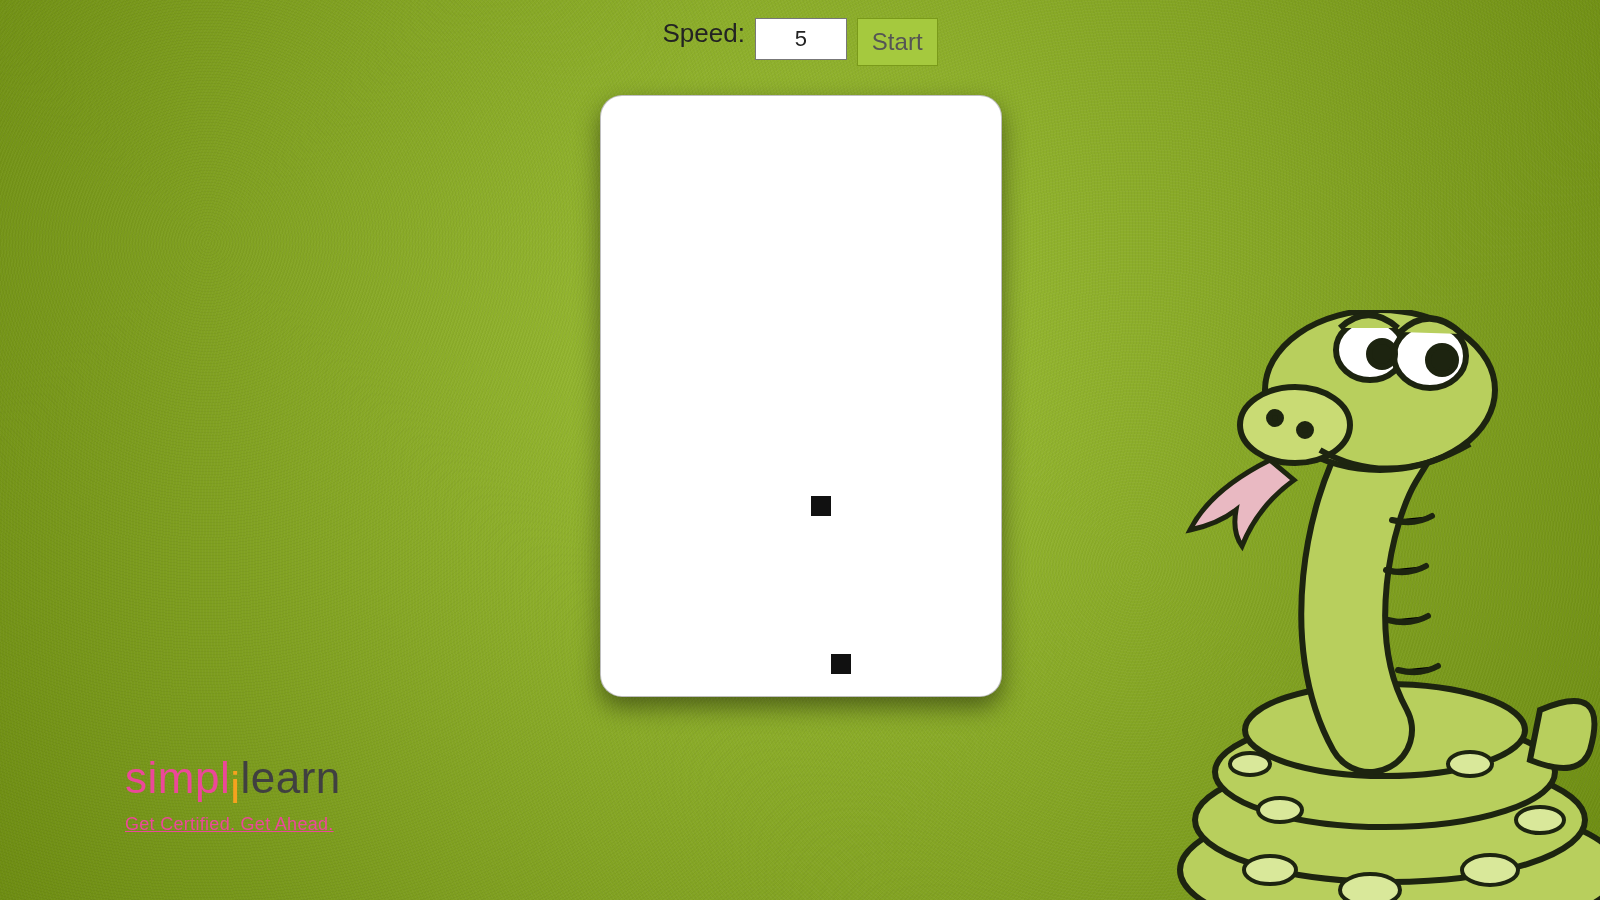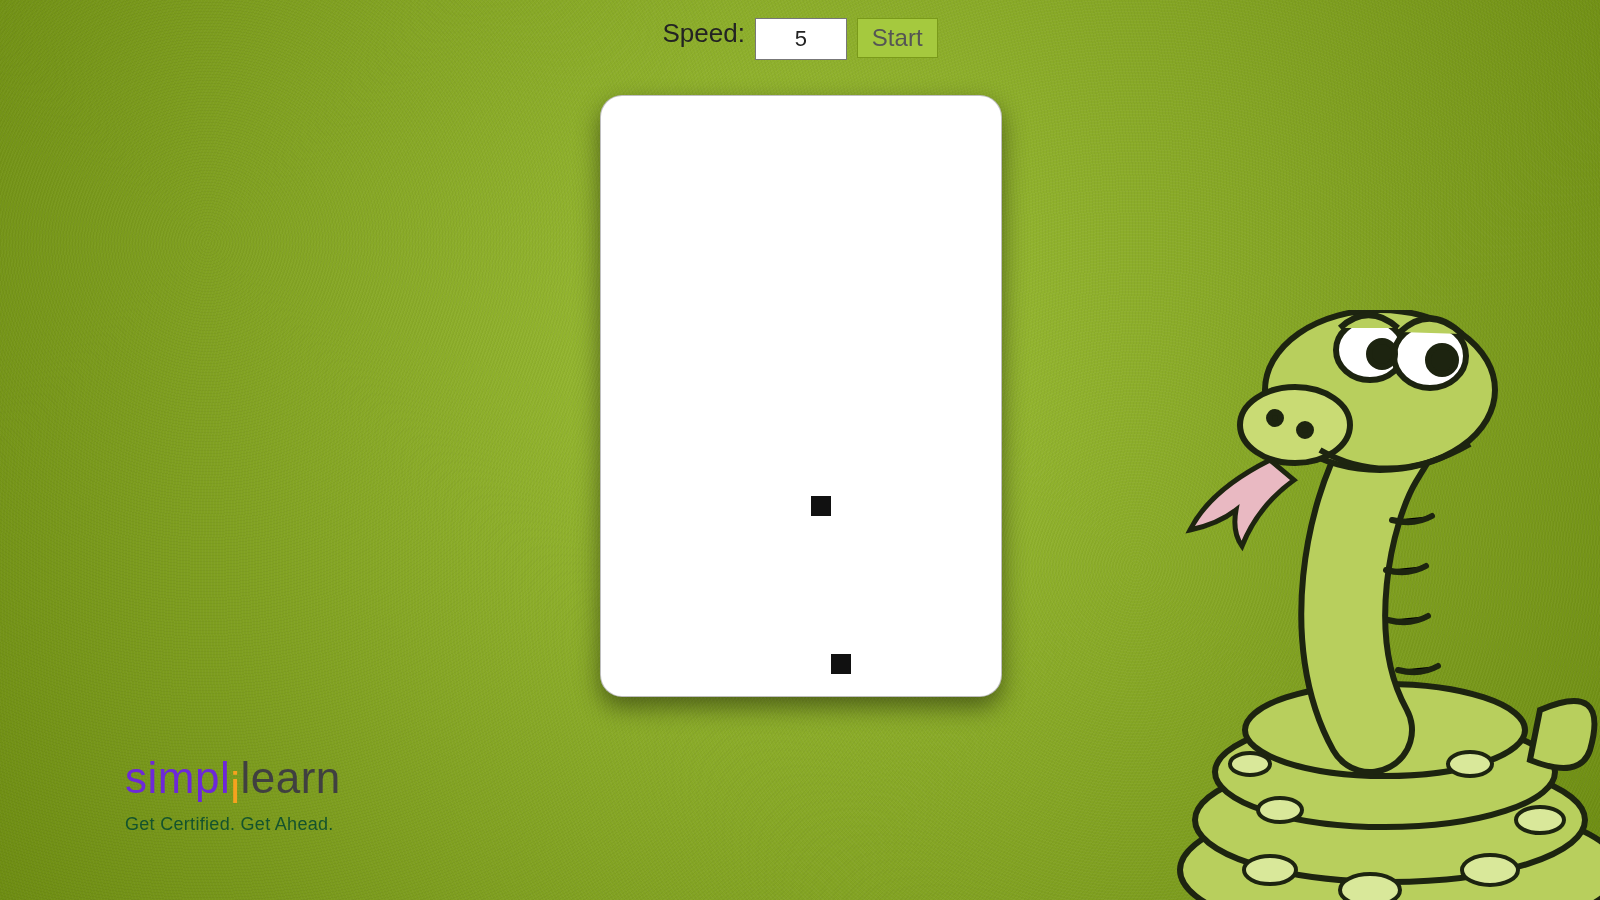--- a/index.html
+++ b/index.html
@@ -16,43 +16,43 @@
   .controls{
     position:absolute;top:18px;left:0;right:0;
     display:flex;align-items:flex-start;justify-content:center;gap:10px;
     font-size:26px;color:#232323;
   }
   .speed-input{
     width:86px;height:38px;font-size:22px;text-align:center;
     border:1px solid #777;background:#fff;color:#222;
   }
   .start-btn{
-    height:40px;padding:0 14px;font-size:24px;
+    height:48px;padding:0 14px;font-size:24px;
     background:#a5c93e;border:1px solid #7a9a1a;color:#555;
     cursor:pointer;
   }
   
   .board{
     position:absolute;left:600px;top:95px;width:400px;height:600px;
     background:#fff;border-radius:22px;
     box-shadow:0 10px 25px rgba(0,0,0,0.45);
     border:1px solid rgba(0,0,0,0.25);
   }
   .cell{
     position:absolute;width:20px;height:20px;background:#111;
   }
   
   .brand{
     position:absolute;left:125px;bottom:65px;
   }
   .brand-word{font-size:44px;font-weight:400;letter-spacing:0.5px;line-height:1;}
-  .b-orange{color:#6d28d9;}
+  .b-orange{color:#ec4899;}
   .b-blue{color:#404040;}
   .b-i{color:#f6a21e;display:inline-block;transform:translateY(10px);font-size:44px;}
-  .brand-tag{color:#14532d;font-size:18px;margin-top:14px;letter-spacing:0.3px;}
+  .brand-tag{color:#ec4899;font-size:18px;margin-top:14px;letter-spacing:0.3px;text-decoration:underline;}
   
   .snake{
     position:absolute;right:-30px;bottom:-30px;width:560px;height:620px;
     pointer-events:none;
   }
   .snake svg{width:100%;height:100%;}
 </style>
 </head>
 <body>
 

